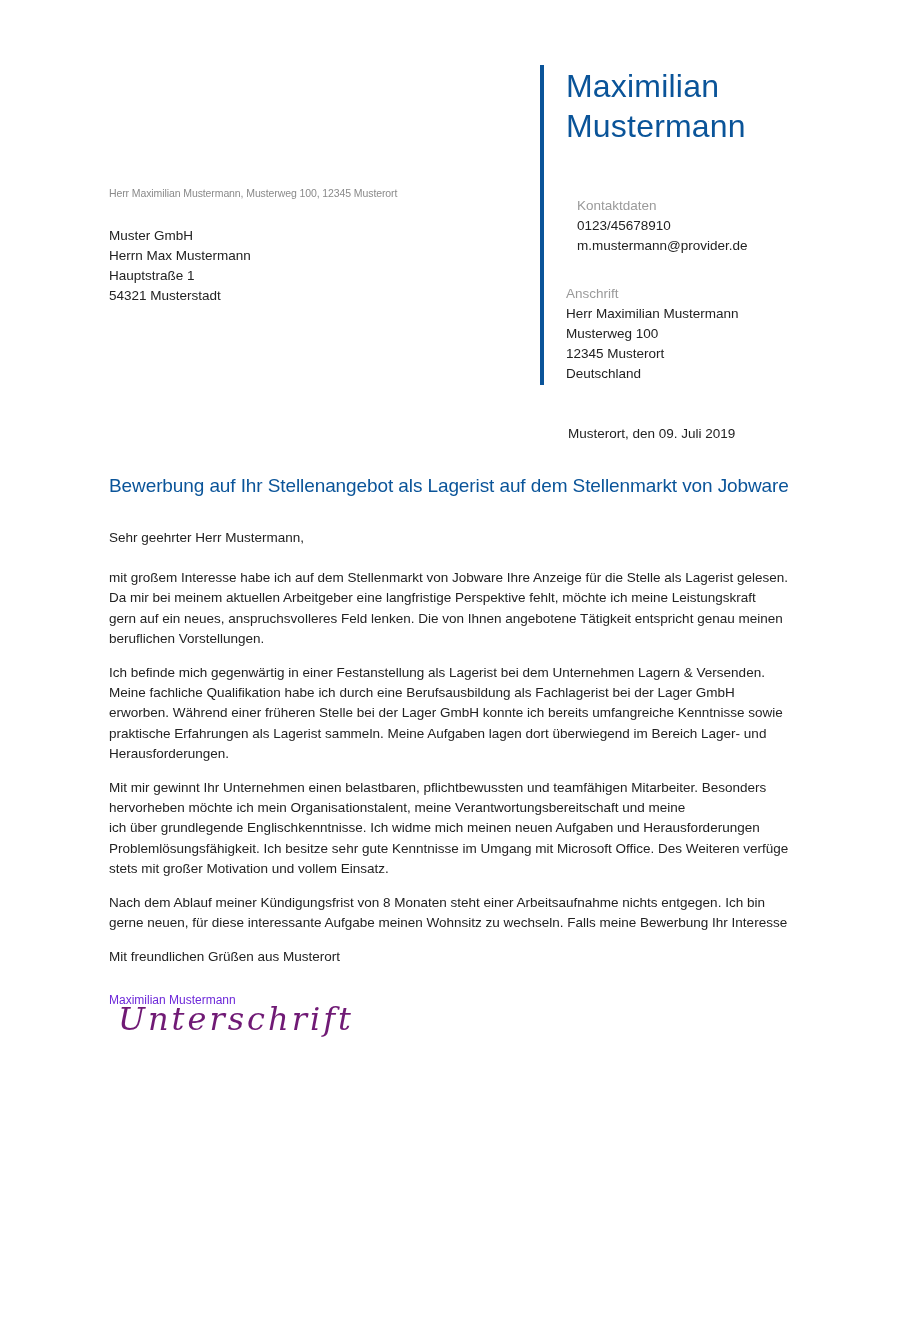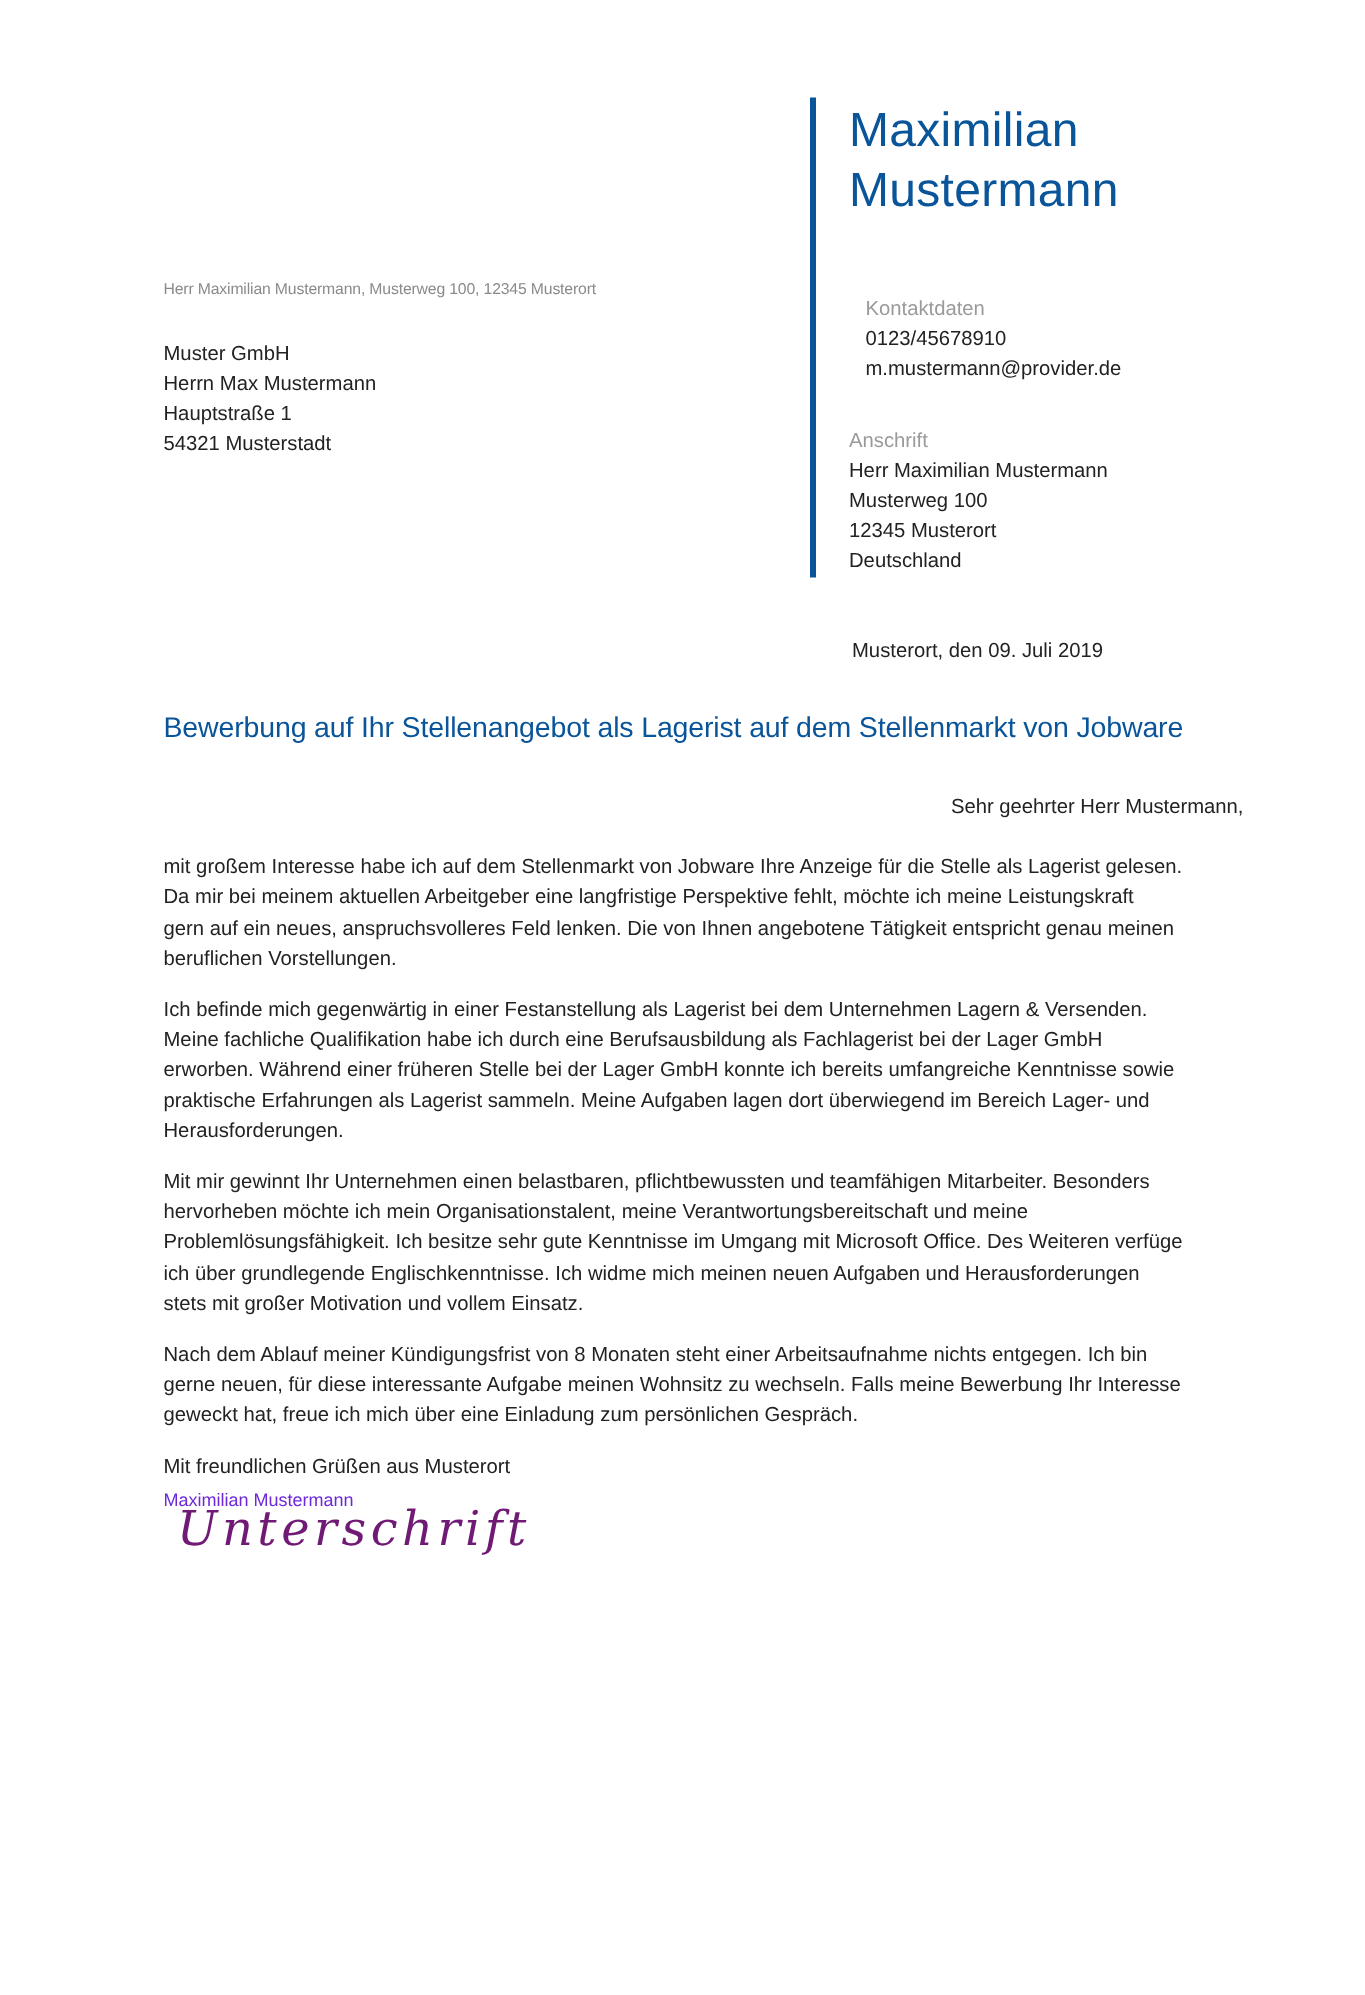--- a/index.html
+++ b/index.html
@@ -90,21 +90,21 @@
     left: 109px;
     top: 528px;
     width: 720px;
     font-size: 13.5px;
     line-height: 20.2px;
     color: #222;
   }
   .body-text p {
     margin: 0 0 14px 0;
   }
-  .body-text p.salutation { margin-bottom: 20px; text-align: right; }
+  .body-text p.salutation { margin-bottom: 20px; }
   .body-text .line { display: block; white-space: nowrap; }
   .signature {
     position: absolute;
     left: 118px;
     top: 1000px;
     font-family: "DejaVu Serif", serif;
     font-style: italic;
     font-size: 32px;
     color: #701a75;
     letter-spacing: 3px;
@@ -172,29 +172,28 @@
       <span class="line">Ich befinde mich gegenwärtig in einer Festanstellung als Lagerist bei dem Unternehmen Lagern &amp; Versenden.</span>
       <span class="line">Meine fachliche Qualifikation habe ich durch eine Berufsausbildung als Fachlagerist bei der Lager GmbH</span>
       <span class="line">erworben. Während einer früheren Stelle bei der Lager GmbH konnte ich bereits umfangreiche Kenntnisse sowie</span>
       <span class="line">praktische Erfahrungen als Lagerist sammeln. Meine Aufgaben lagen dort überwiegend im Bereich Lager- und</span>
       <span class="line">Herausforderungen.</span>
     </p>
 
     <p>
       <span class="line">Mit mir gewinnt Ihr Unternehmen einen belastbaren, pflichtbewussten und teamfähigen Mitarbeiter. Besonders</span>
       <span class="line">hervorheben möchte ich mein Organisationstalent, meine Verantwortungsbereitschaft und meine</span>
+      <span class="line">ich über grundlegende Englischkenntnisse. Ich widme mich meinen neuen Aufgaben und Herausforderungen</span>
       <span class="line">Problemlösungsfähigkeit. Ich besitze sehr gute Kenntnisse im Umgang mit Microsoft Office. Des Weiteren verfüge</span>
-      <span class="line">ich über grundlegende Englischkenntnisse. Ich widme mich meinen neuen Aufgaben und Herausforderungen</span>
       <span class="line">stets mit großer Motivation und vollem Einsatz.</span>
     </p>
 
     <p>
       <span class="line">Nach dem Ablauf meiner Kündigungsfrist von 8 Monaten steht einer Arbeitsaufnahme nichts entgegen. Ich bin</span>
       <span class="line">gerne neuen, für diese interessante Aufgabe meinen Wohnsitz zu wechseln. Falls meine Bewerbung Ihr Interesse</span>
-      <span class="line">geweckt hat, freue ich mich über eine Einladung zum persönlichen Gespräch.</span>
     </p>
 
     <p>Mit freundlichen Grüßen aus Musterort</p>
   </div>
 
   <div class="signature">Unterschrift</div>
 
   <div class="signer">Maximilian Mustermann</div>
 
 </div>

